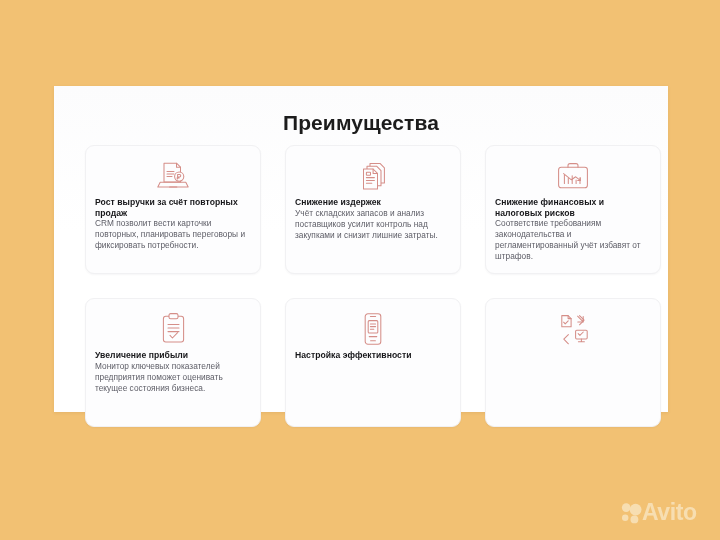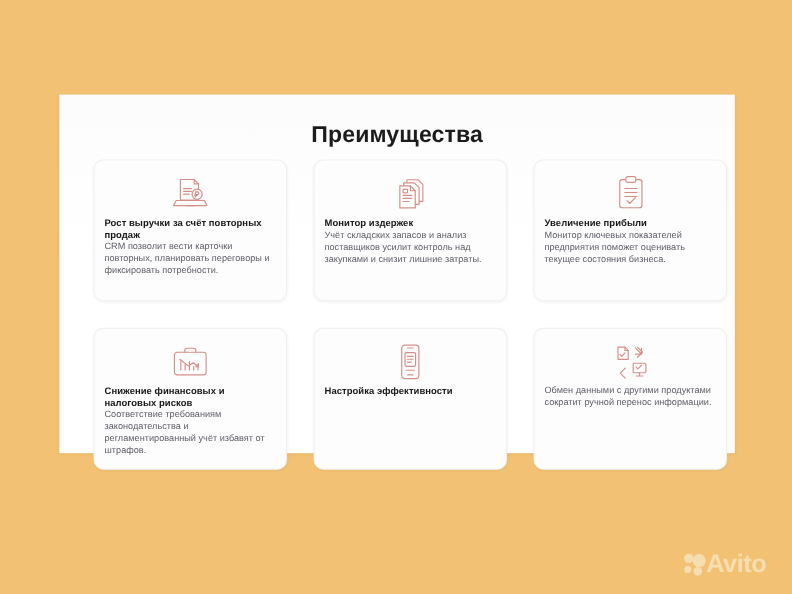--- a/index.html
+++ b/index.html
@@ -145,49 +145,49 @@
         <div class="card-icon">
           <svg width="32" height="32" viewBox="0 0 32 32" fill="none" stroke="#d58e88" stroke-width="1.05" stroke-linecap="round" stroke-linejoin="round">
             <path d="M13 3.4h10l4.4 4.4V23H13z" fill="#fdfdfe"></path>
             <path d="M10 6.2h9.6l4.4 4.4v15.2H10z" fill="#fdfdfe"></path>
             <path d="M6.5 9h9.6l4.4 4.4V29H6.5z" fill="#fdfdfe"></path>
             <path d="M16.1 9v4.4h4.4"></path>
             <path d="M9.4 17.6h8M9.4 20.4h8M9.4 23.2h5.4"></path>
             <rect x="9.4" y="12.2" width="4.1" height="3.1" rx=".5"></rect>
           </svg>
         </div>
-        <p class="card-title">Монитор издержек</p>
+        <p class="card-title">Снижение издержек</p>
         <p class="card-text">Учёт складских запасов и анализ поставщиков усилит контроль над закупками и снизит лишние затраты.</p>
-      </div>
-
-      <div class="card">
-        <div class="card-icon">
-          <svg width="27" height="33" viewBox="0 0 27 33" fill="none" stroke="#d58e88" stroke-width="1.05" stroke-linecap="round" stroke-linejoin="round">
-            <rect x="3.4" y="4.3" width="20.2" height="25.6" rx="2.4"></rect>
-            <rect x="9" y="1.6" width="9" height="5.2" rx="1.6" fill="#fdfdfe"></rect>
-            <path d="M8 12.4h11M8 16h11M8 19.6h11"></path>
-            <path d="M10 23.4l2.4 2.6 5.2-5.4"></path>
-          </svg>
-        </div>
-        <p class="card-title">Увеличение прибыли</p>
-        <p class="card-text">Монитор ключевых показателей предприятия поможет оценивать текущее состояния бизнеса.</p>
       </div>
 
       <div class="card">
         <div class="card-icon">
           <svg width="34" height="30" viewBox="0 0 34 30" fill="none" stroke="#d58e88" stroke-width="1.05" stroke-linecap="round" stroke-linejoin="round">
             <path d="M12 6.2V4.6a2 2 0 0 1 2-2h6a2 2 0 0 1 2 2v1.6"></path>
             <rect x="2.6" y="6.2" width="28.8" height="20.6" rx="2.6"></rect>
             <path d="M8.4 22.4V14M12.3 22.4v-5.1M16.2 22.4v-7.6M20.1 22.4v-3.3M24 22.4v-5.6"></path>
             <path d="M7.6 12.6l7.8 6.2 4.3-3 4.6 3.6"></path>
             <path d="M24.3 19.4h-2.6M24.3 19.4v-2.6"></path>
           </svg>
         </div>
         <p class="card-title">Снижение финансовых и налоговых рисков</p>
         <p class="card-text">Соответствие требованиям законодательства и регламентированный учёт избавят от штрафов.</p>
+      </div>
+
+      <div class="card">
+        <div class="card-icon">
+          <svg width="27" height="33" viewBox="0 0 27 33" fill="none" stroke="#d58e88" stroke-width="1.05" stroke-linecap="round" stroke-linejoin="round">
+            <rect x="3.4" y="4.3" width="20.2" height="25.6" rx="2.4"></rect>
+            <rect x="9" y="1.6" width="9" height="5.2" rx="1.6" fill="#fdfdfe"></rect>
+            <path d="M8 12.4h11M8 16h11M8 19.6h11"></path>
+            <path d="M10 23.4l2.4 2.6 5.2-5.4"></path>
+          </svg>
+        </div>
+        <p class="card-title">Увеличение прибыли</p>
+        <p class="card-text">Монитор ключевых показателей предприятия поможет оценивать текущее состояния бизнеса.</p>
       </div>
 
       <div class="card">
         <div class="card-icon">
           <svg width="24" height="34" viewBox="0 0 24 34" fill="none" stroke="#d58e88" stroke-width="1.05" stroke-linecap="round" stroke-linejoin="round">
             <rect x="4.2" y="1.8" width="15.6" height="30.4" rx="2.8"></rect>
             <path d="M9.4 4.4h5.2"></path>
             <rect x="7.2" y="8.6" width="9.6" height="12.4" rx="1.1"></rect>
             <path d="M9.4 12h5.2M9.4 14.6h5.2M9.4 17.2h3.4"></path>
             <path d="M8.2 24.6h7.6"></path>
@@ -204,21 +204,20 @@
             <path d="M13.1 2.6v3h3"></path>
             <path d="M8.6 9.2l1.6 1.7 3-3.1"></path>
             <path d="M22.6 3.2l5.6 5.6M28.2 3.6v5.4h-5.4" stroke-width="1.05"></path>
             <path d="M24.5 2.6l4.6 4.6-4.6 4.6"></path>
             <path d="M13.4 21.6l-4.6 4.6 4.6 4.6"></path>
             <rect x="20.6" y="17.2" width="11.6" height="8.7" rx="1.1"></rect>
             <path d="M23.2 20.6l1.7 1.8 3.4-3.4"></path>
             <path d="M26.4 25.9v2.9M23.4 28.8h6"></path>
           </svg>
         </div>
-        <p class="card-text">Обмен данными с другими продуктами сократит ручной перенос информации.</p>
       </div>
 
     </div>
   </div>
 
   <div id="avito">
     <svg class="mark" width="22" height="22" viewBox="0 0 22 22" aria-hidden="true">
       <circle cx="6.2" cy="5.6" r="4.3" fill="#fbf0d8"></circle>
       <circle cx="15.6" cy="7.6" r="5.9" fill="#fbf0d8"></circle>
       <circle cx="5.2" cy="15.8" r="3.2" fill="#fbf0d8"></circle>

